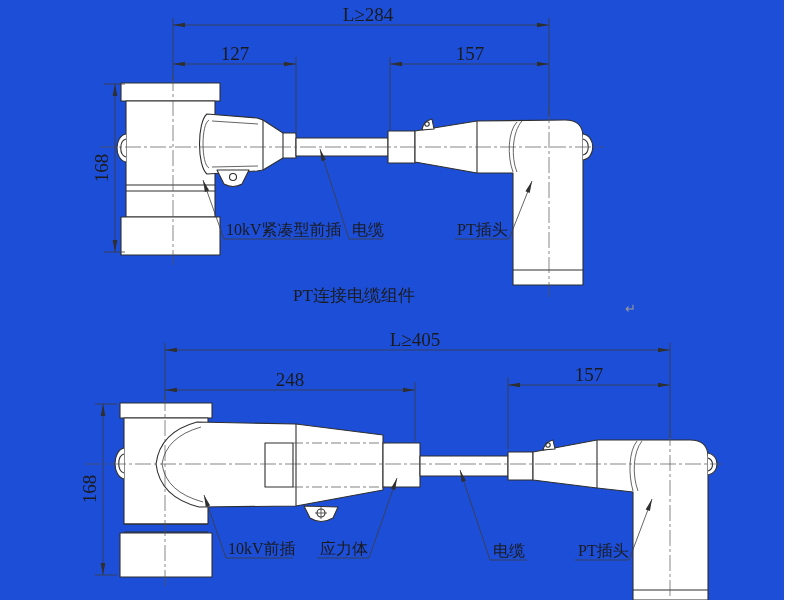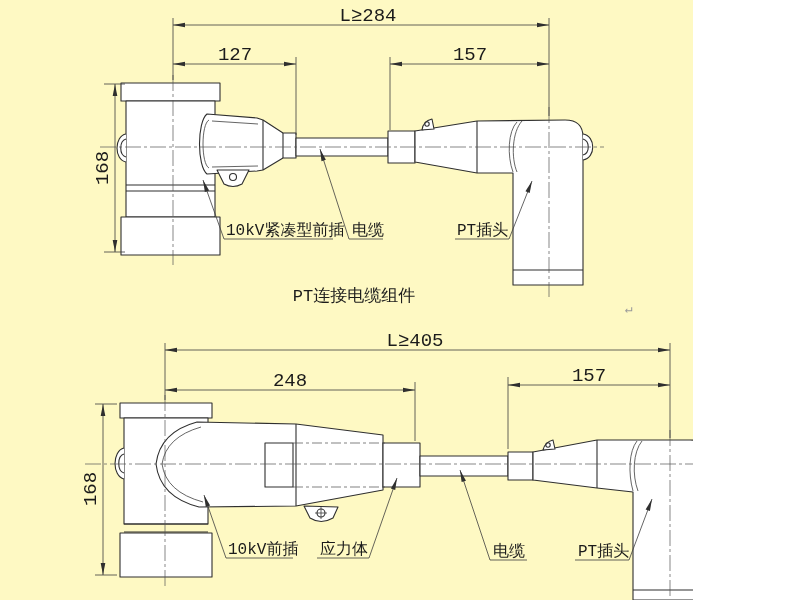--- a/index.html
+++ b/index.html
@@ -1,17 +1,17 @@
 <!DOCTYPE html>
 <html><head>
 <meta charset="utf-8">
 <style>
   html,body{margin:0;padding:0;background:#ffffff;}
-  .stage{position:relative;width:693px;height:600px;background:#fef9c3;overflow:hidden;
-         font-family:Liberation Mono, monospace;}
+  .stage{position:relative;width:784px;height:600px;background:#1d4ed8;overflow:hidden;
+         font-family:Liberation Serif, serif;}
   svg{display:block;}
   .obj{stroke:#2f2f2f;stroke-width:1.1;fill:none;stroke-linejoin:round;}
   .objf{stroke:#2f2f2f;stroke-width:1.1;fill:#ffffff;stroke-linejoin:round;}
   .thin{stroke:#3e3e3e;stroke-width:0.8;fill:none;}
   .cl{stroke:#555555;stroke-width:0.7;fill:none;stroke-dasharray:16 3 3 3;}
   .hid{stroke:#4a4a4a;stroke-width:0.7;fill:none;stroke-dasharray:10 3 3 3;}
   text{fill:#1b1b1b;}
   .dim{font-size:19px;}
   .lbl{font-size:16px;}
   .ttl{font-size:17px;}

